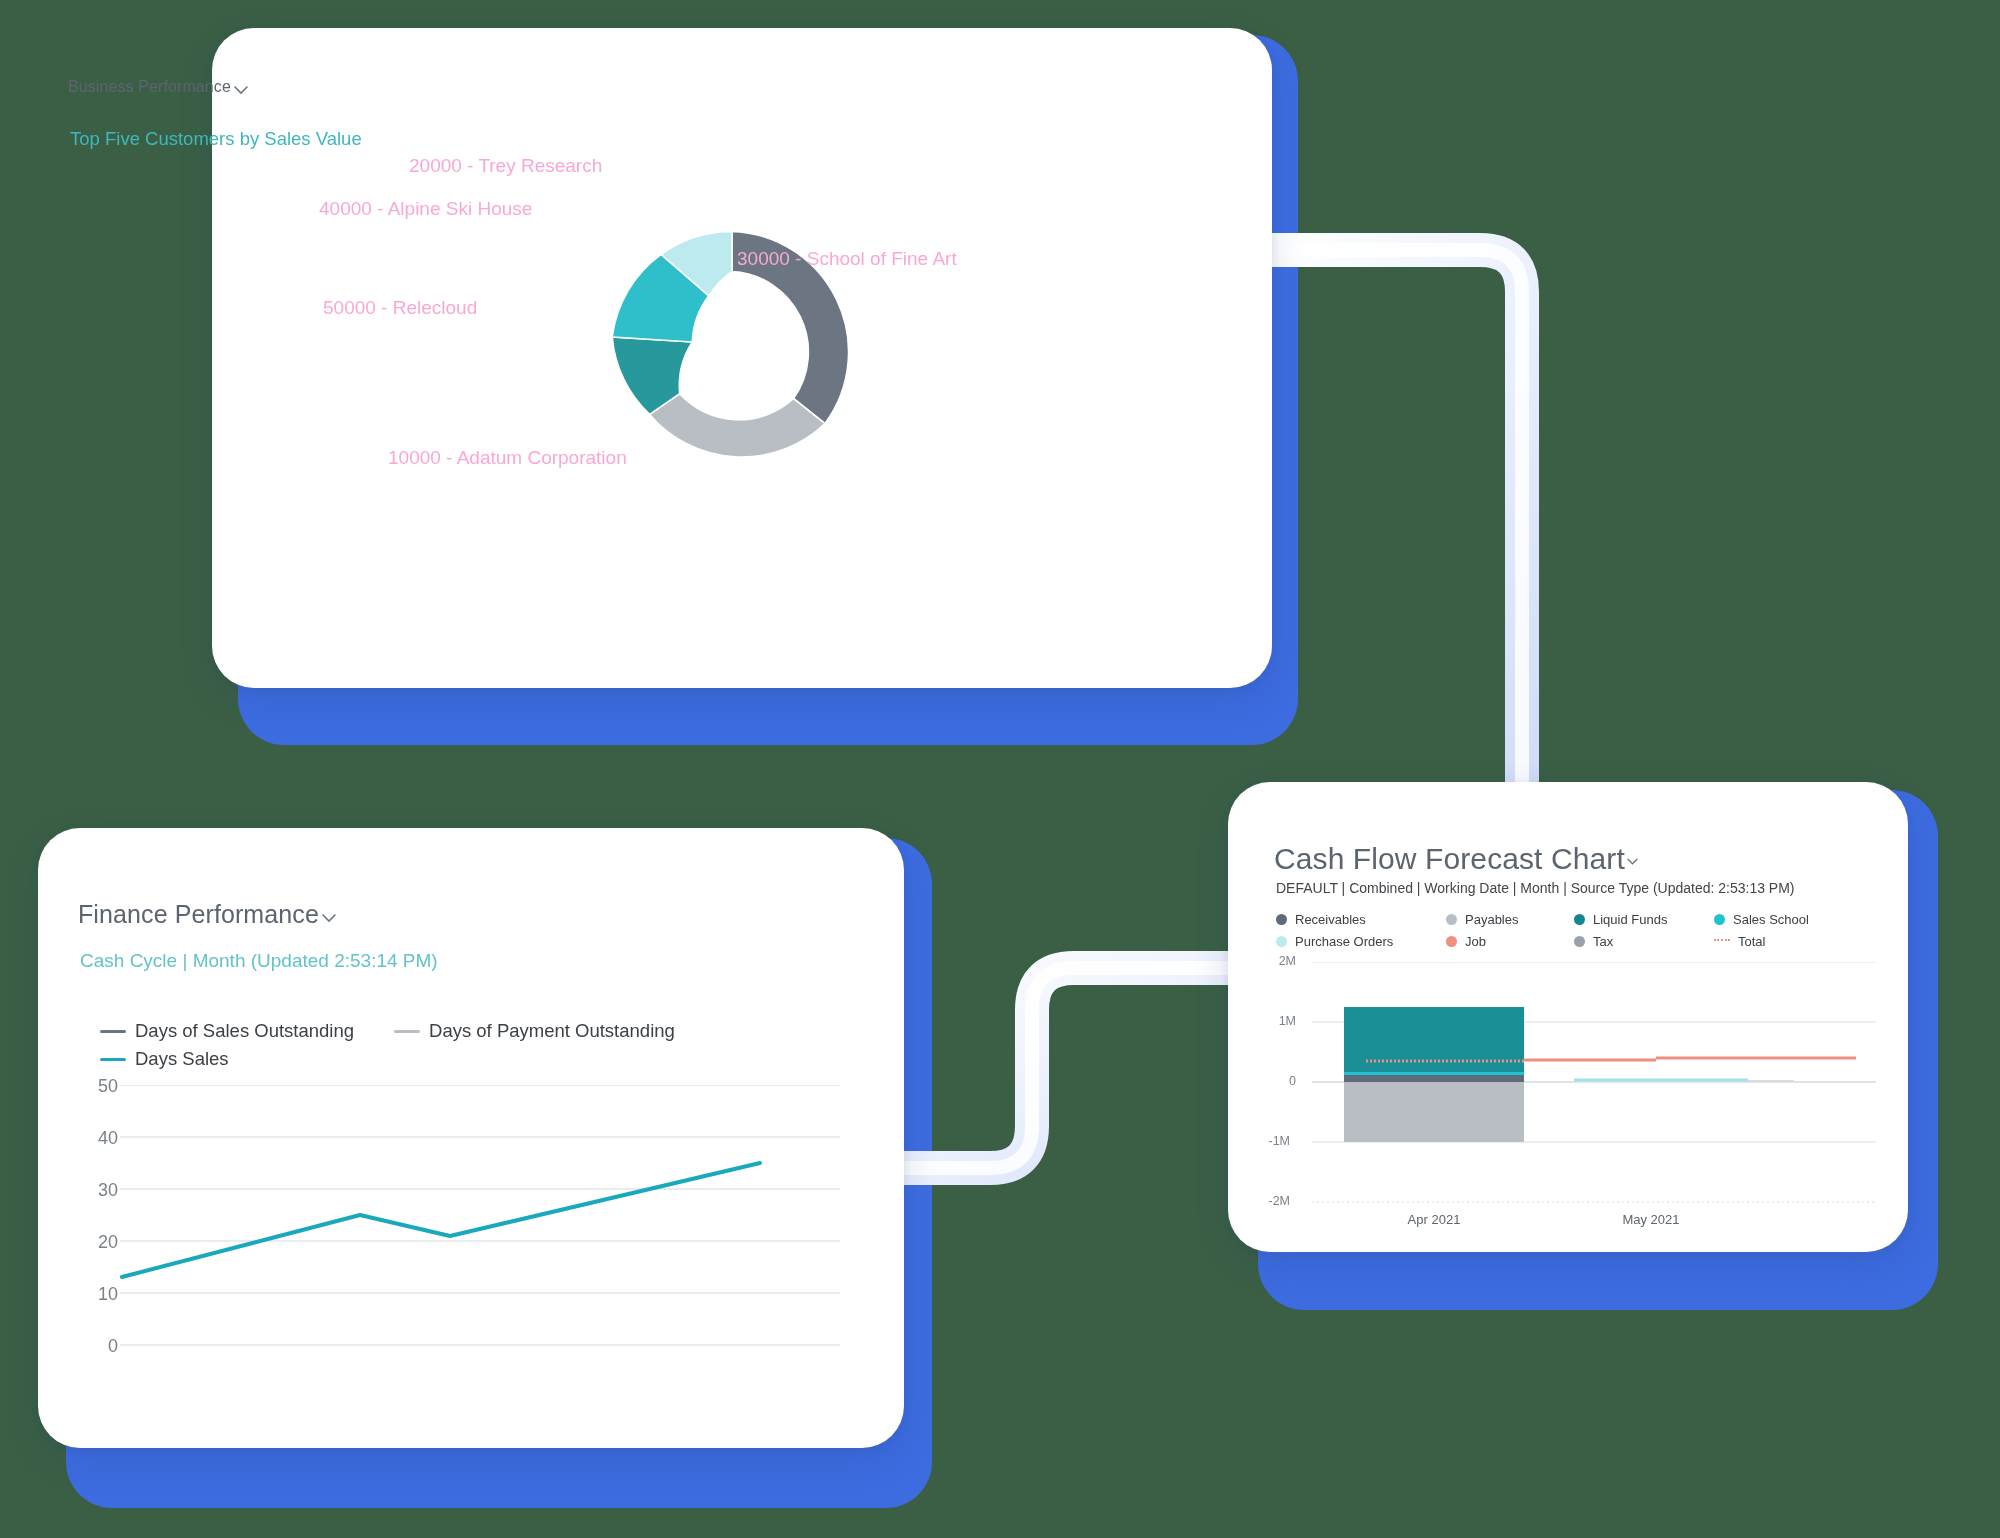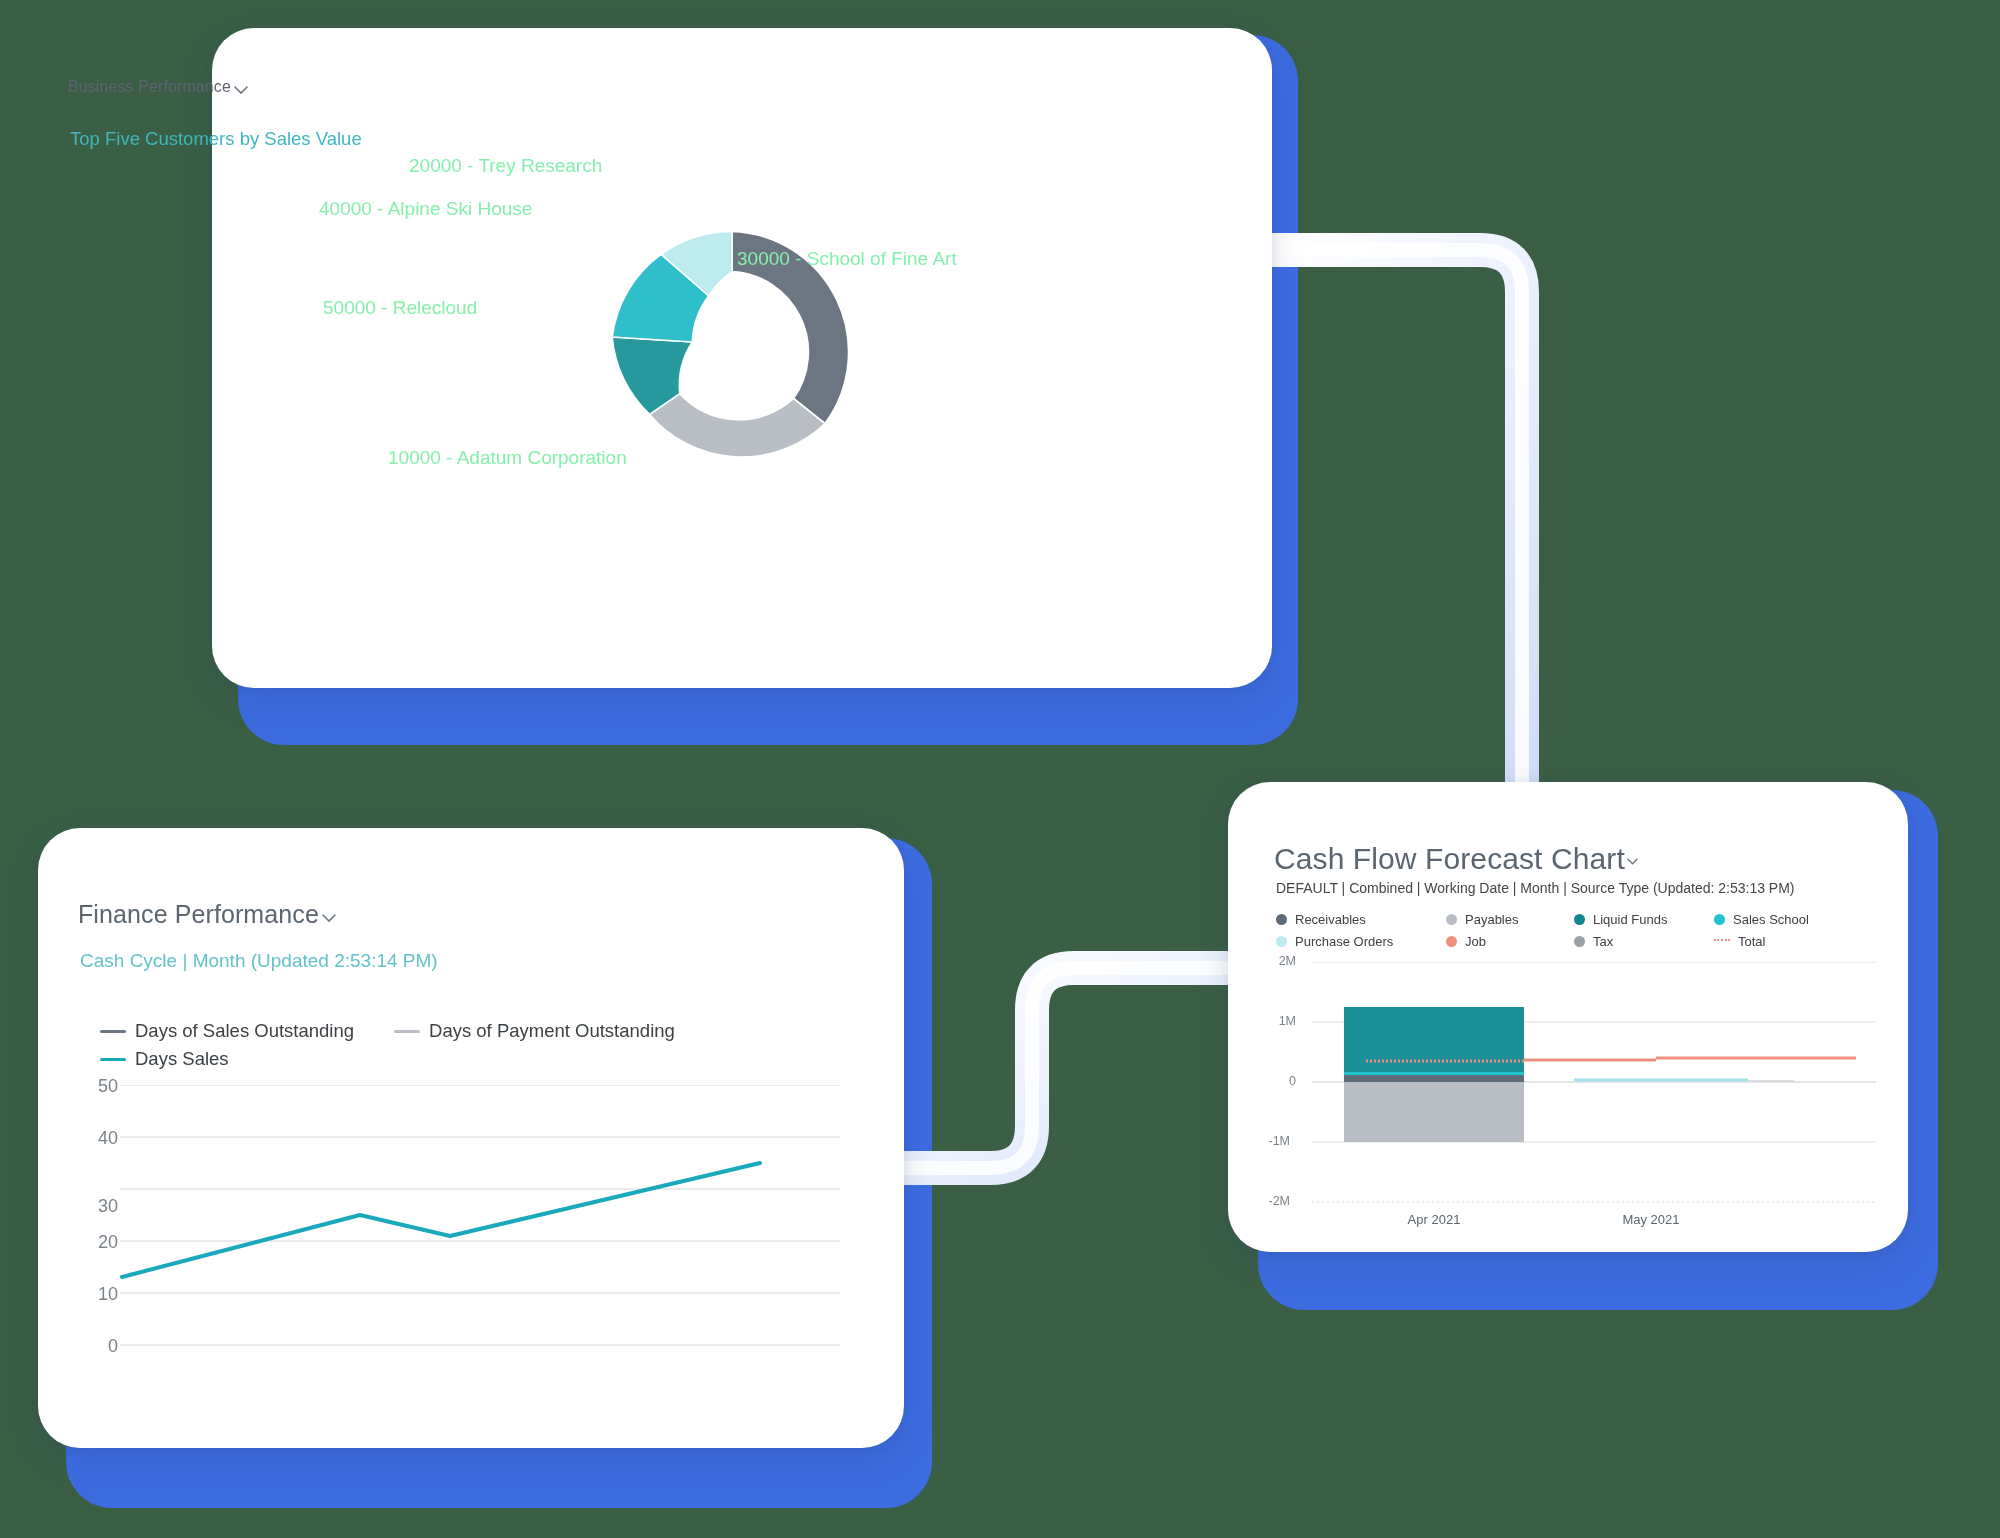--- a/index.html
+++ b/index.html
@@ -42,21 +42,21 @@
   #c2-head{position:absolute;left:78px;top:900px;font-size:25px;}
   #c2-sub{position:absolute;left:80px;top:950px;font-size:19px;color:#63c3c9;}
 
   
   #c3-head{position:absolute;left:1274px;top:842px;font-size:30px;}
   #c3-sub{position:absolute;left:1276px;top:880px;font-size:14px;color:#43454a;}
 
   
   #donut-wrap{position:absolute;left:598px;top:218px;width:268px;height:268px;}
   .donut-labels span{
-    position:absolute;font-size:19px;color:#86efac;white-space:nowrap;
+    position:absolute;font-size:19px;color:#f9a8d4;white-space:nowrap;
   }
 
   
   #line-legend{position:absolute;left:100px;top:1020px;width:740px;}
   .lg-row{display:flex;align-items:flex-start;gap:0;flex-wrap:wrap;}
   .lg-item{display:flex;align-items:center;gap:9px;font-size:18.5px;color:#3c4146;
            margin-right:40px;margin-bottom:6px;white-space:nowrap;}
   .lg-dash{display:inline-block;width:26px;height:3px;border-radius:2px;}
   #line-plot{position:absolute;left:100px;top:1085px;width:740px;height:300px;}
   .yaxis-l{position:absolute;font-size:18px;color:#7a828a;text-align:right;width:40px;}
@@ -158,21 +158,21 @@
         <span class="lg-dash" style="background:#1aa9bc;"></span>
         <span>Days Sales</span>
       </div>
     </div>
   </div>
 
   <div id="line-plot">
     
     <div class="yaxis-l" style="left:-22px;top:-9px;">50</div>
     <div class="yaxis-l" style="left:-22px;top:43px;">40</div>
-    <div class="yaxis-l" style="left:-22px;top:95px;margin-top:16px;">30</div>
+    <div class="yaxis-l" style="left:-22px;top:95px;">30</div>
     <div class="yaxis-l" style="left:-22px;top:147px;">20</div>
     <div class="yaxis-l" style="left:-22px;top:199px;">10</div>
     <div class="yaxis-l" style="left:-22px;top:251px;">0</div>
 
     <svg width="740" height="300" viewBox="0 0 740 300">
       <g>
         <line x1="20" y1="0" x2="740" y2="0" stroke="#e9ebed" stroke-width="2"></line>
         <line x1="20" y1="52" x2="740" y2="52" stroke="#e9ebed" stroke-width="2"></line>
         <line x1="20" y1="104" x2="740" y2="104" stroke="#e9ebed" stroke-width="2"></line>
         <line x1="20" y1="156" x2="740" y2="156" stroke="#e9ebed" stroke-width="2"></line>

